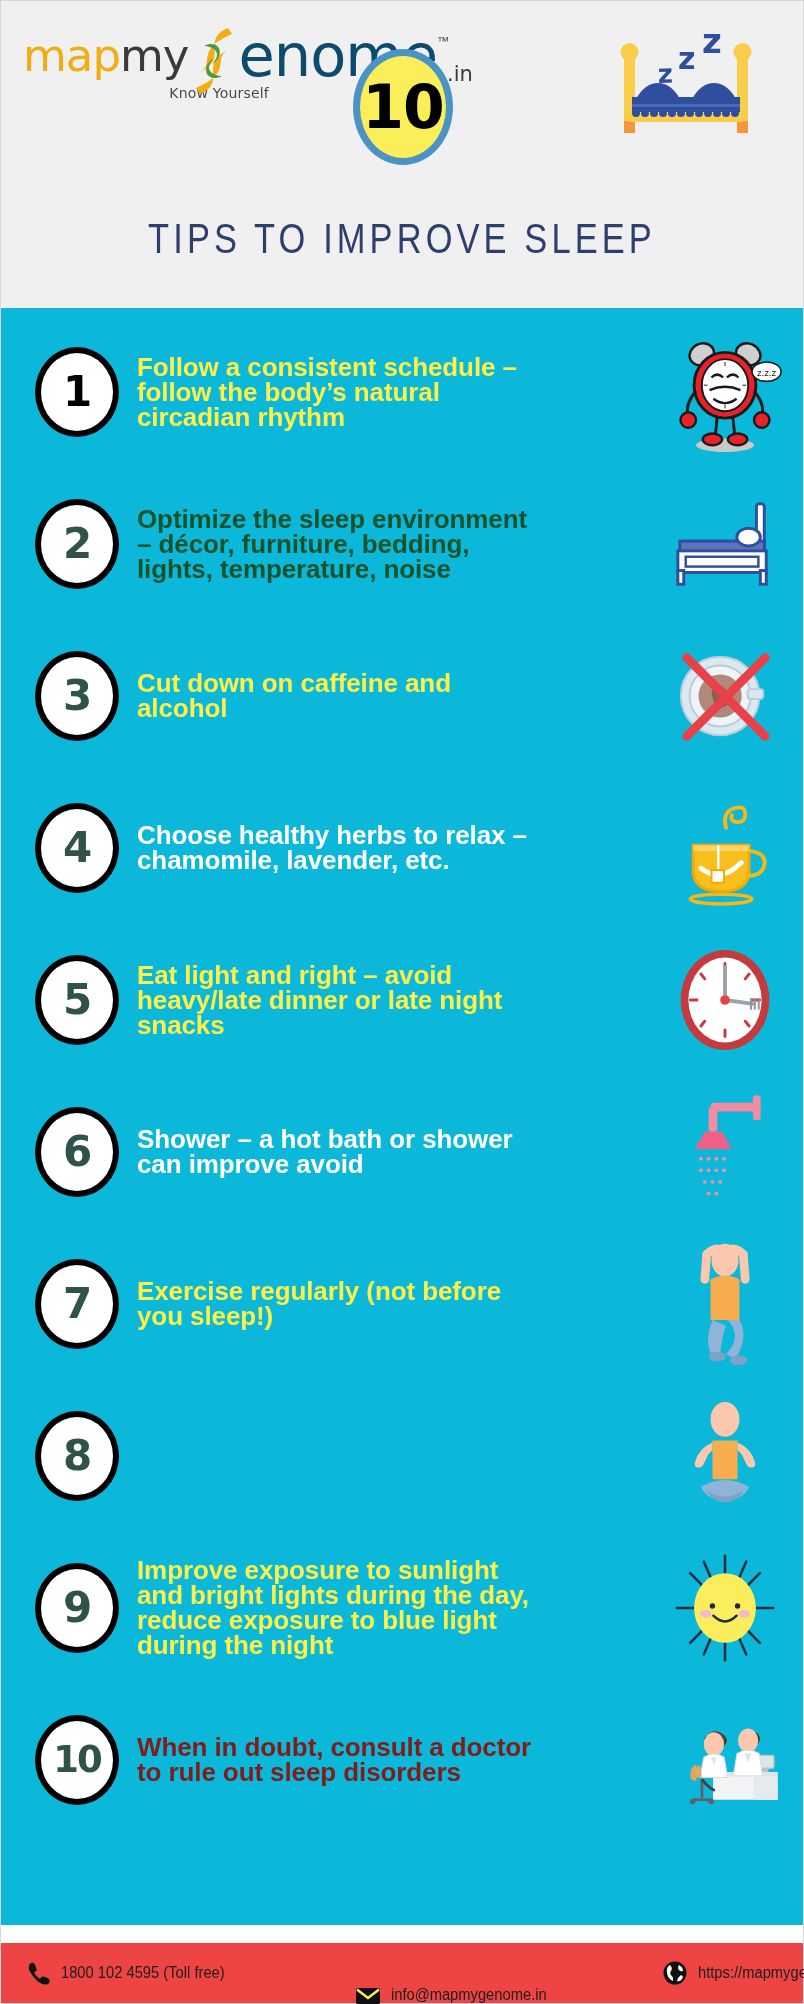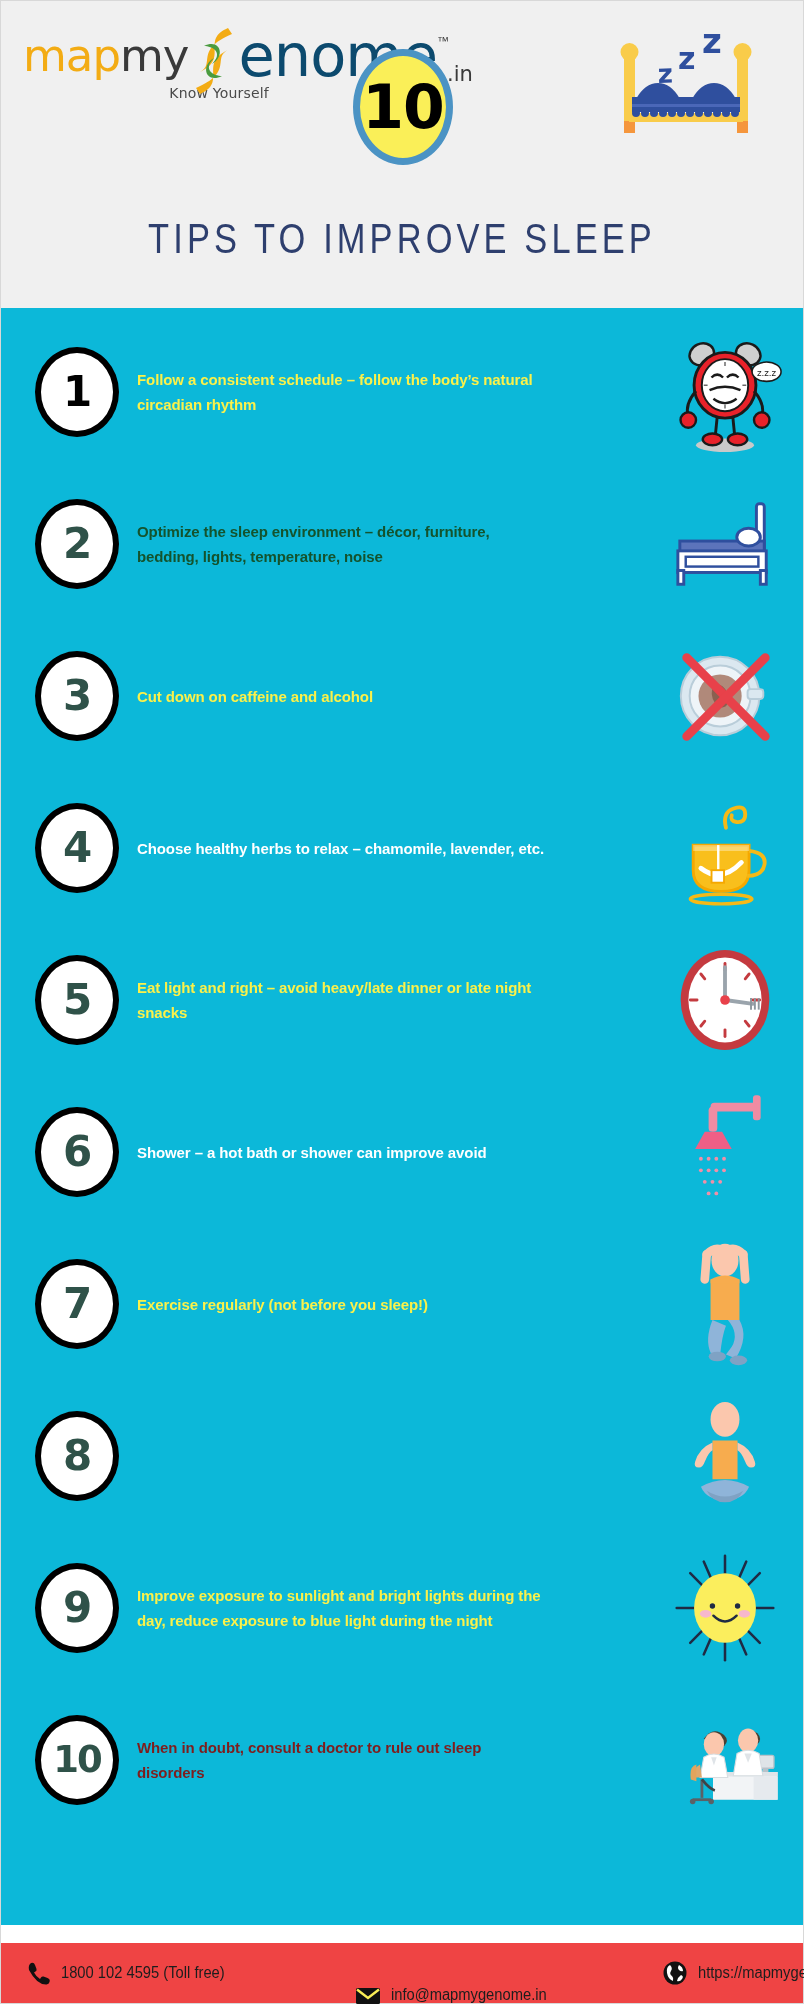--- a/index.html
+++ b/index.html
@@ -121,21 +121,21 @@
     font-family:"DejaVu Sans", sans-serif;
     font-weight:bold;
     font-size:42px; line-height:42px;
     letter-spacing:-1px;
   }
   .circle.wide span { font-size:37px; letter-spacing:-2px; }
   .tip-text {
     flex:1;
     font-family:"Liberation Sans", sans-serif;
     font-weight:bold;
-    font-size:15px;
+    font-size:26px;
     line-height:25px;
     letter-spacing:-0.1px;
     padding-right:10px;
     max-width:420px;
   }
   .tip-icon {
     flex:none;
     width:120px; height:130px;
     display:flex; align-items:center; justify-content:center;
     margin-left:auto;

